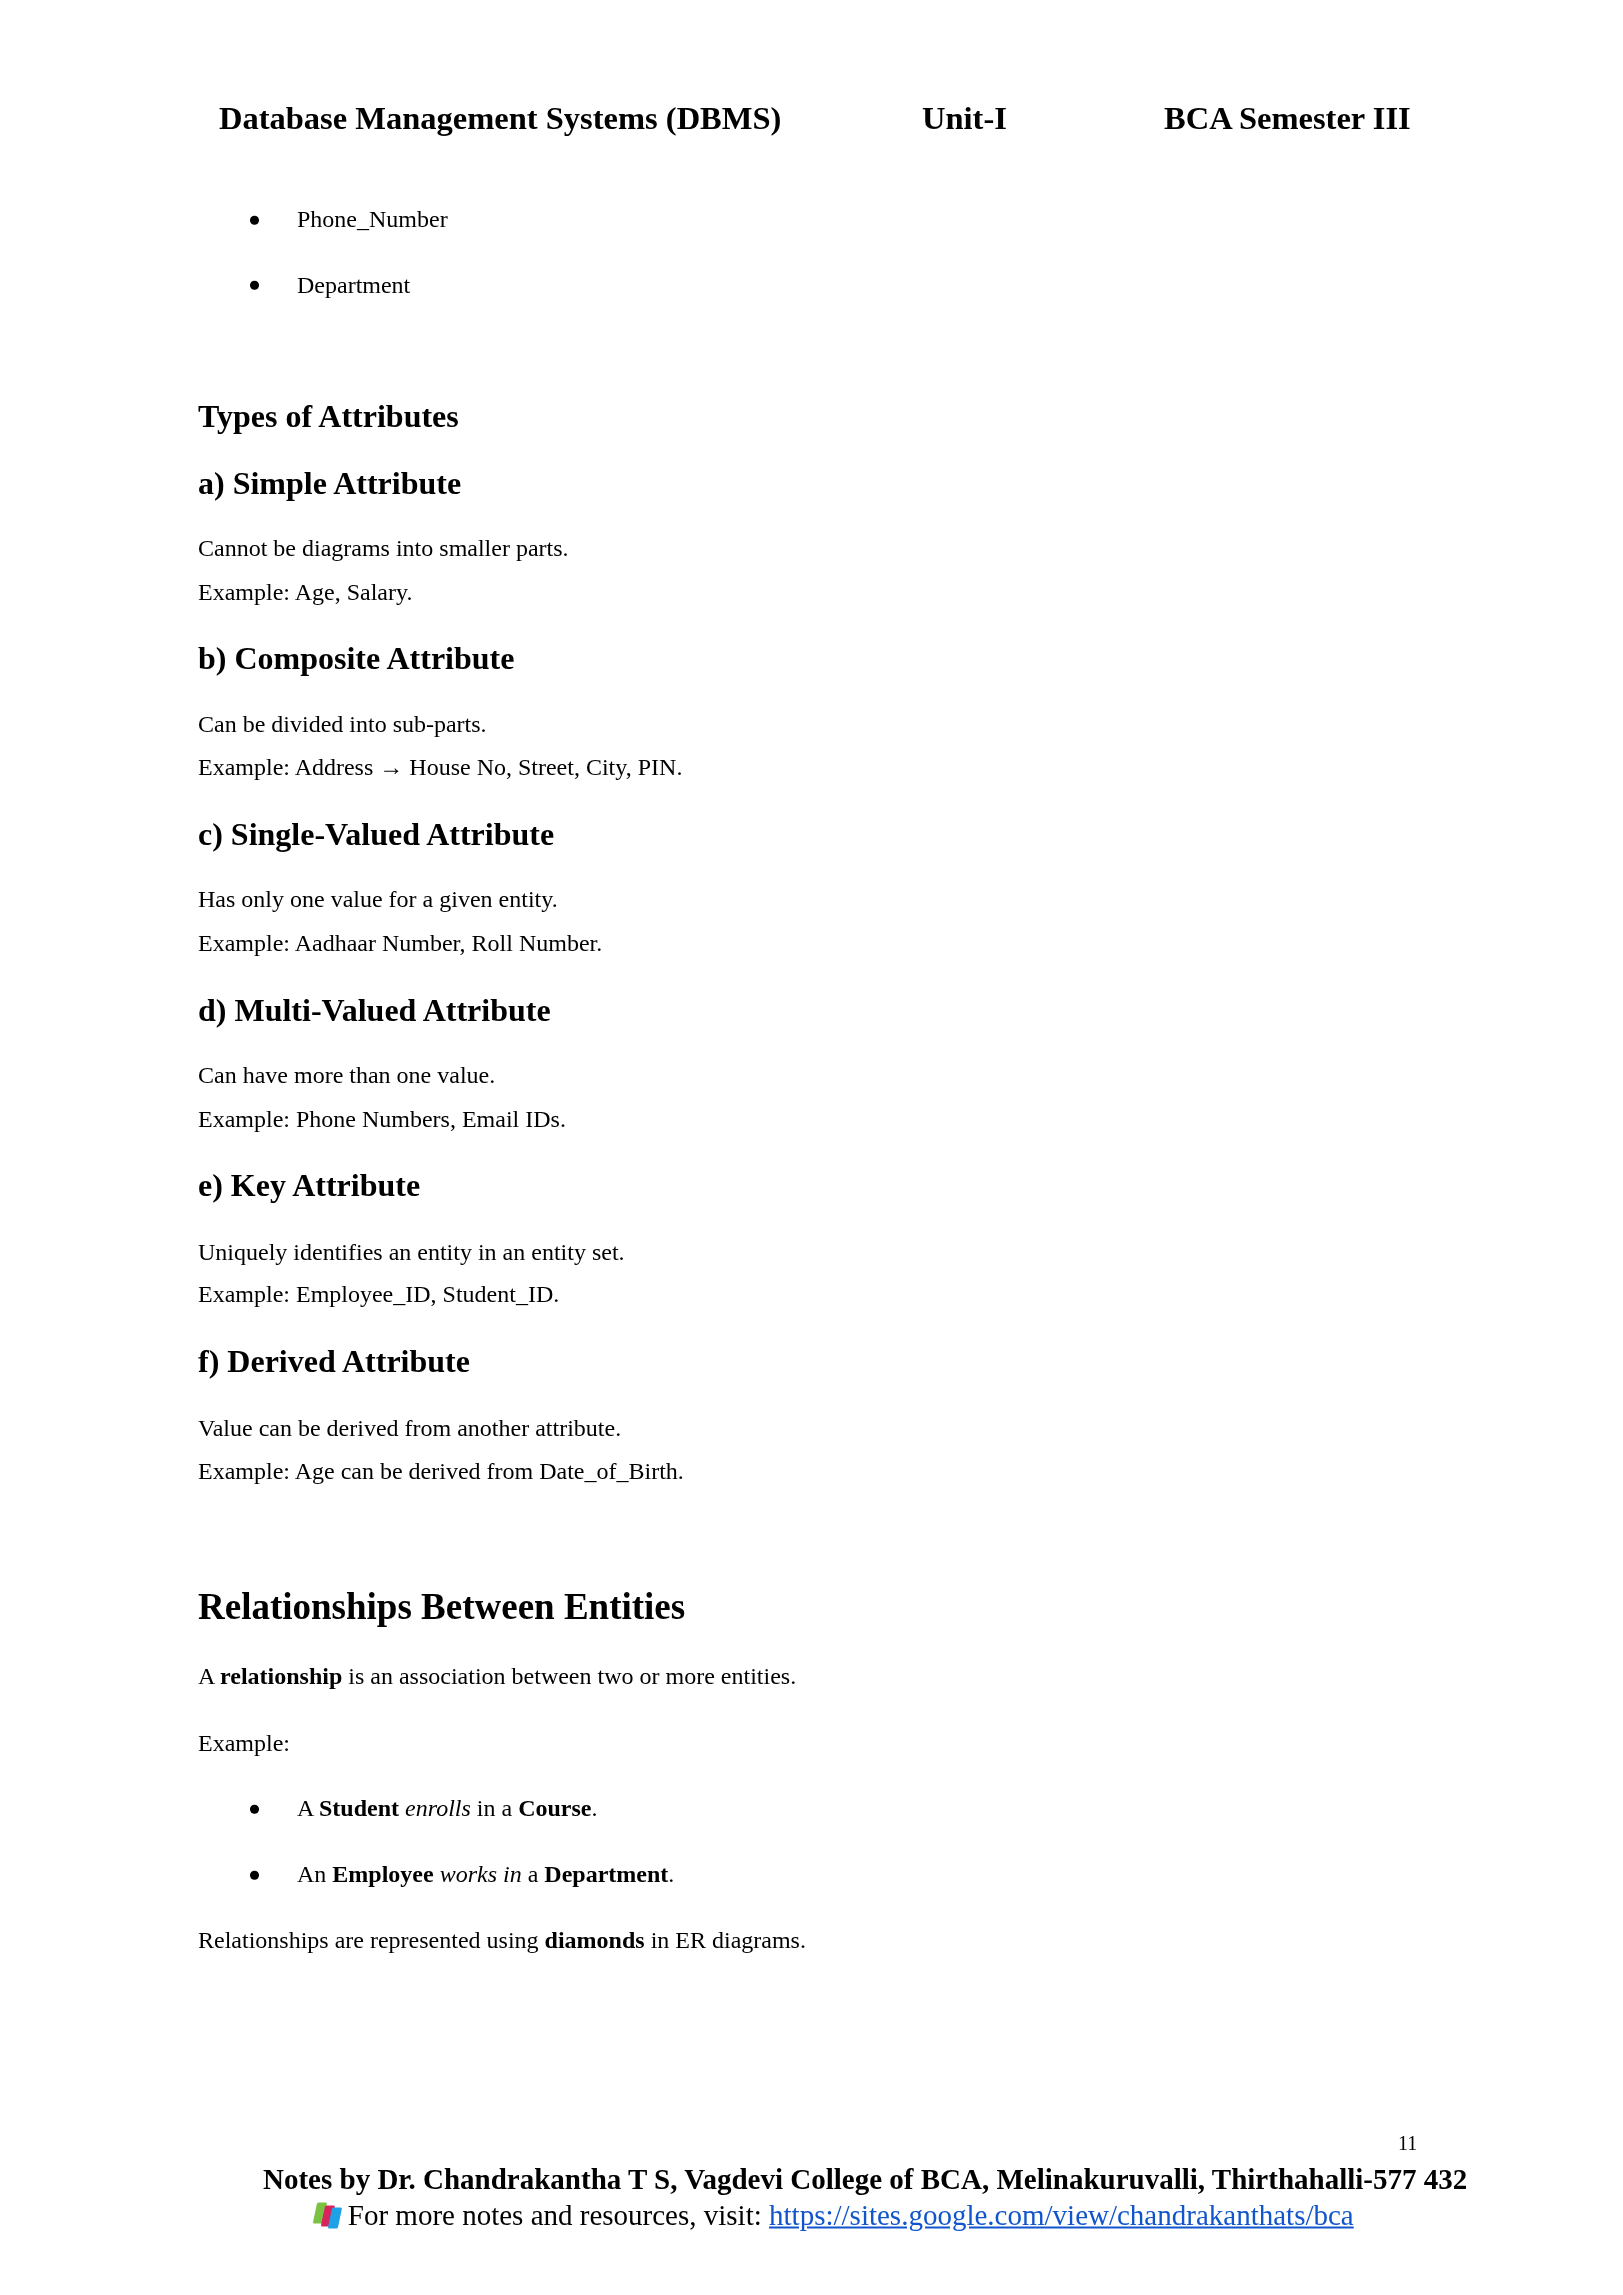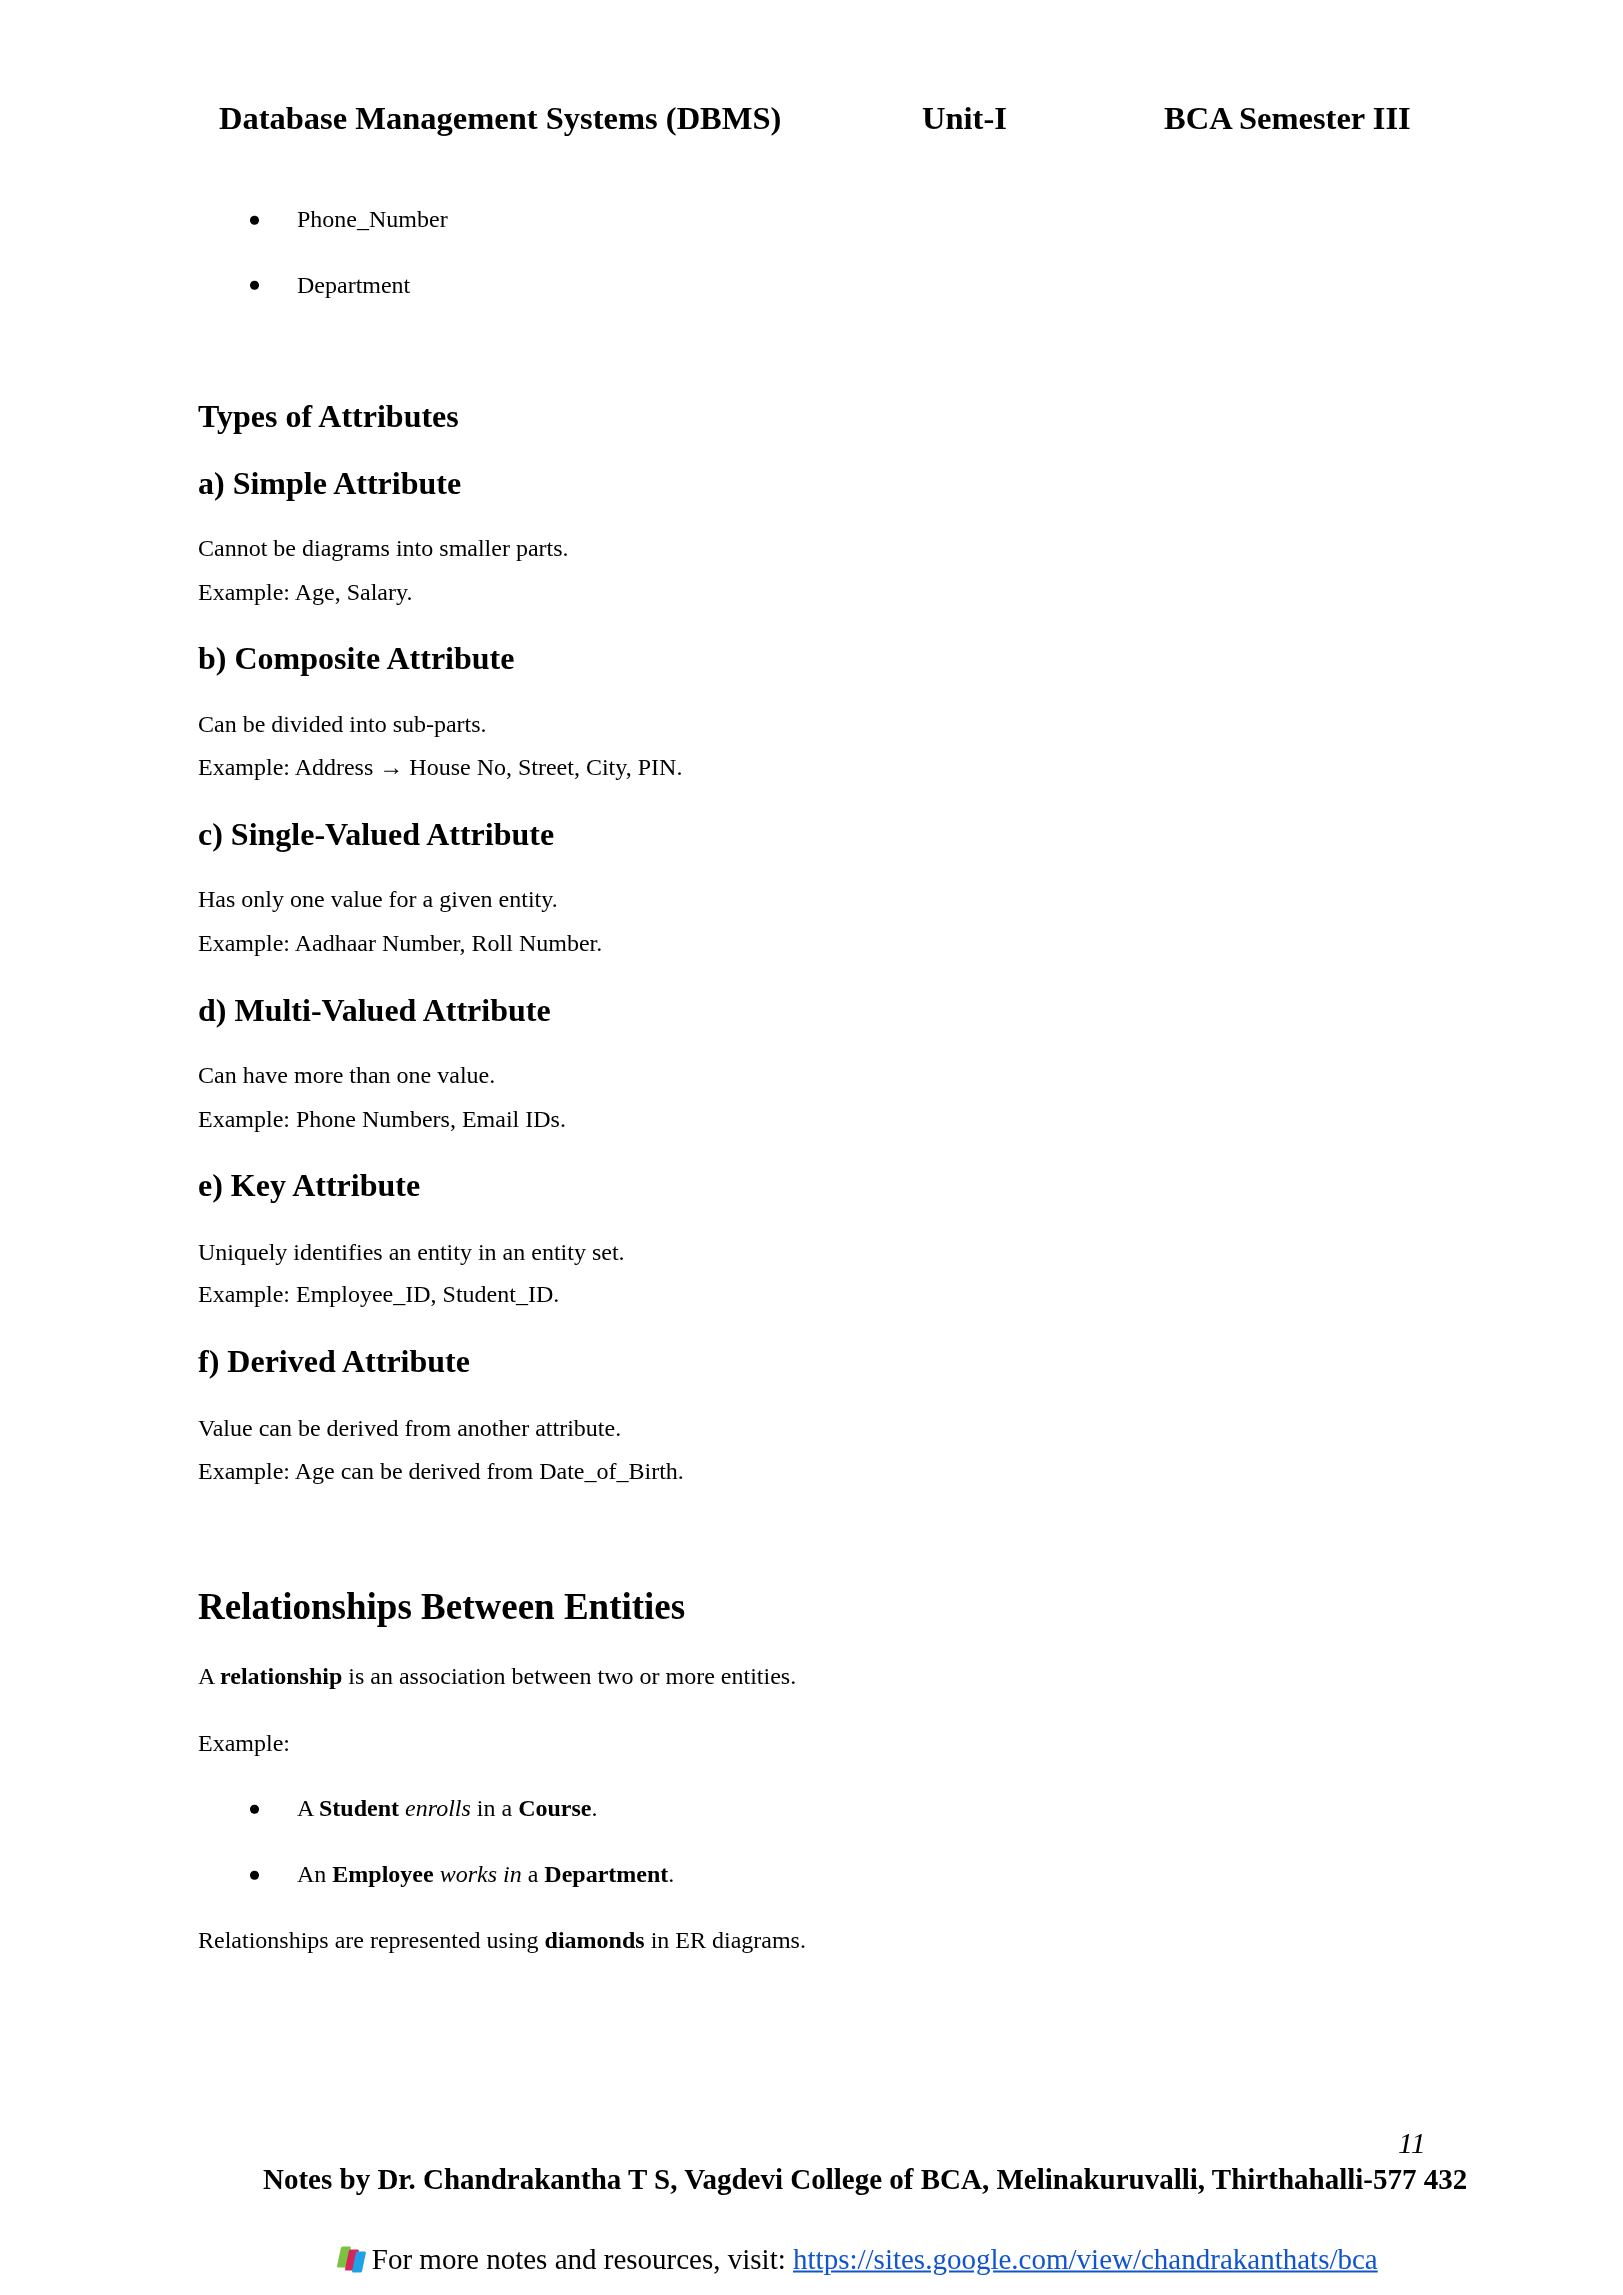--- a/index.html
+++ b/index.html
@@ -7,21 +7,21 @@
          font-family:"Liberation Serif", serif; color:#000; }
   .line { position:absolute; white-space:nowrap; line-height:1; transform:translateY(-50%); }
   .hdr { font-weight:bold; font-size:32.5px; }
   .body { font-size:24px; }
   .sub { font-weight:bold; font-size:32px; }
   .h2 { font-weight:bold; font-size:37px; }
   .bullet-dot { position:absolute; width:8.7px; height:8.7px; border-radius:50%; background:#000; transform:translateY(-50%); }
   .footer { font-size:29px; }
   .footer-bold { font-weight:bold; }
   .link { color:#1155cc; text-decoration:underline; }
-  .pagenum { font-size:30px;font-style:italic; }
+  .pagenum { font-size:20px; }
   .book-icon { display:inline-block; position:relative; width:28.5px; height:25px; vertical-align:-3.2px; margin-right:6.3px; }
   .book-icon span { position:absolute; width:9.5px; height:20.6px; border-radius:1.6px; transform:skewX(-12deg); }
   b { font-weight:bold; } i { font-style:italic; }
 </style>
 </head>
 <body>
 
 <div class="line hdr" style="left:219px;top:118px;">Database Management Systems (DBMS)</div>
 <div class="line hdr" style="left:922px;top:118px;">Unit-I</div>
 <div class="line hdr" style="left:1164px;top:118px;">BCA Semester III</div>
@@ -77,20 +77,20 @@
   <span>An </span><b>Employee</b> <i>works in</i><span> a </span><b>Department</b><span>.</span>
 </div>
 
 <div class="line body" style="left:198px;top:1940px;">
   <span>Relationships are represented using </span><b>diamonds</b><span> in ER diagrams.</span>
 </div>
 
 <div class="line pagenum" style="left:1398px;top:2143px;">11</div>
 
 <div class="line footer footer-bold" style="left:263px;top:2179px;">Notes by Dr. Chandrakantha T S, Vagdevi College of BCA, Melinakuruvalli, Thirthahalli-577 432</div>
-<div class="line footer" style="left:337px;top:2215px;margin-top:44px;">
+<div class="line footer" style="left:313px;top:2215px;">
   <span class="book-icon">
     <span style="left:1.6px;top:0;background:#7cc242;"></span>
     <span style="left:9.5px;top:2.4px;background:#d6245c;"></span>
     <span style="left:17.4px;top:4.8px;background:#1ea1e6;"></span>
   </span><span>For more notes and resources, visit: </span><a class="link" href="#">https://sites.google.com/view/chandrakanthats/bca</a>
 </div>
 
 
 </body></html>

